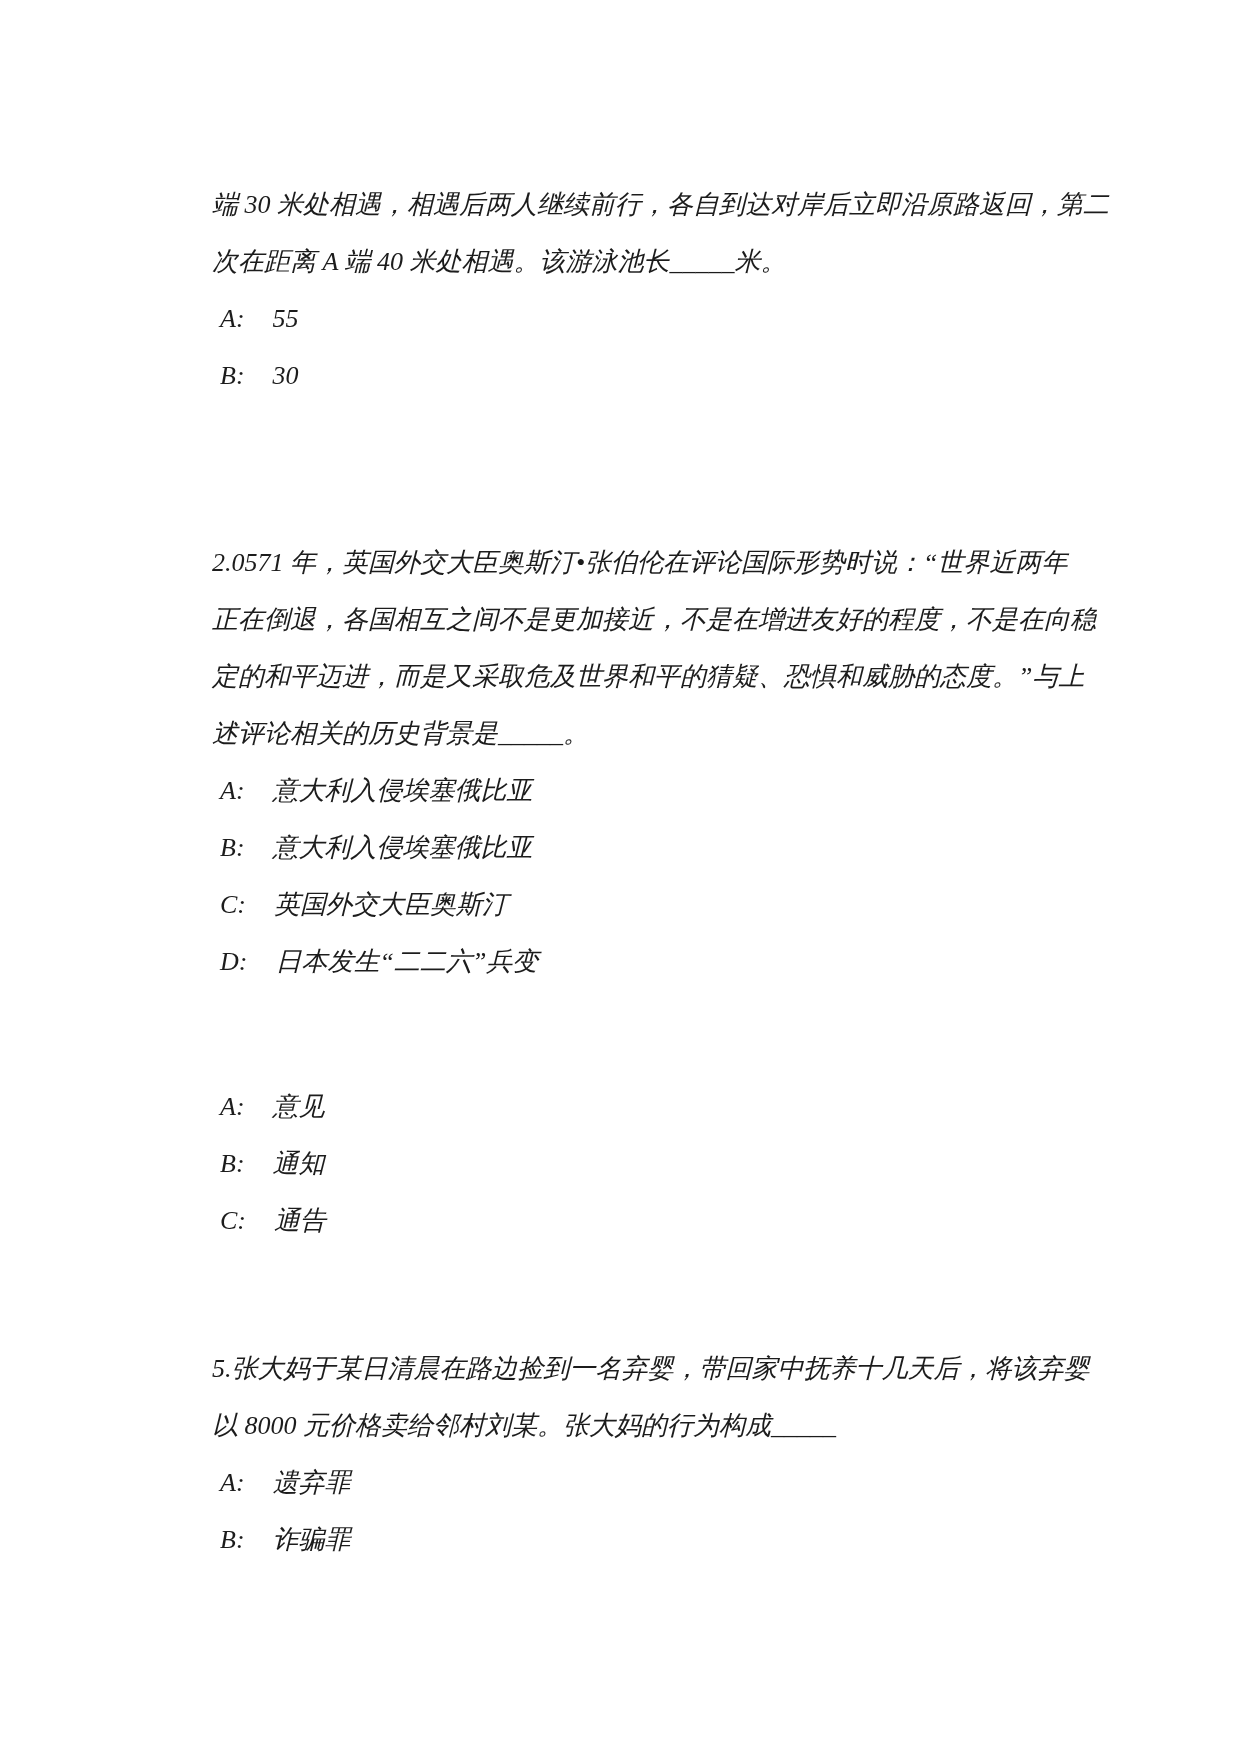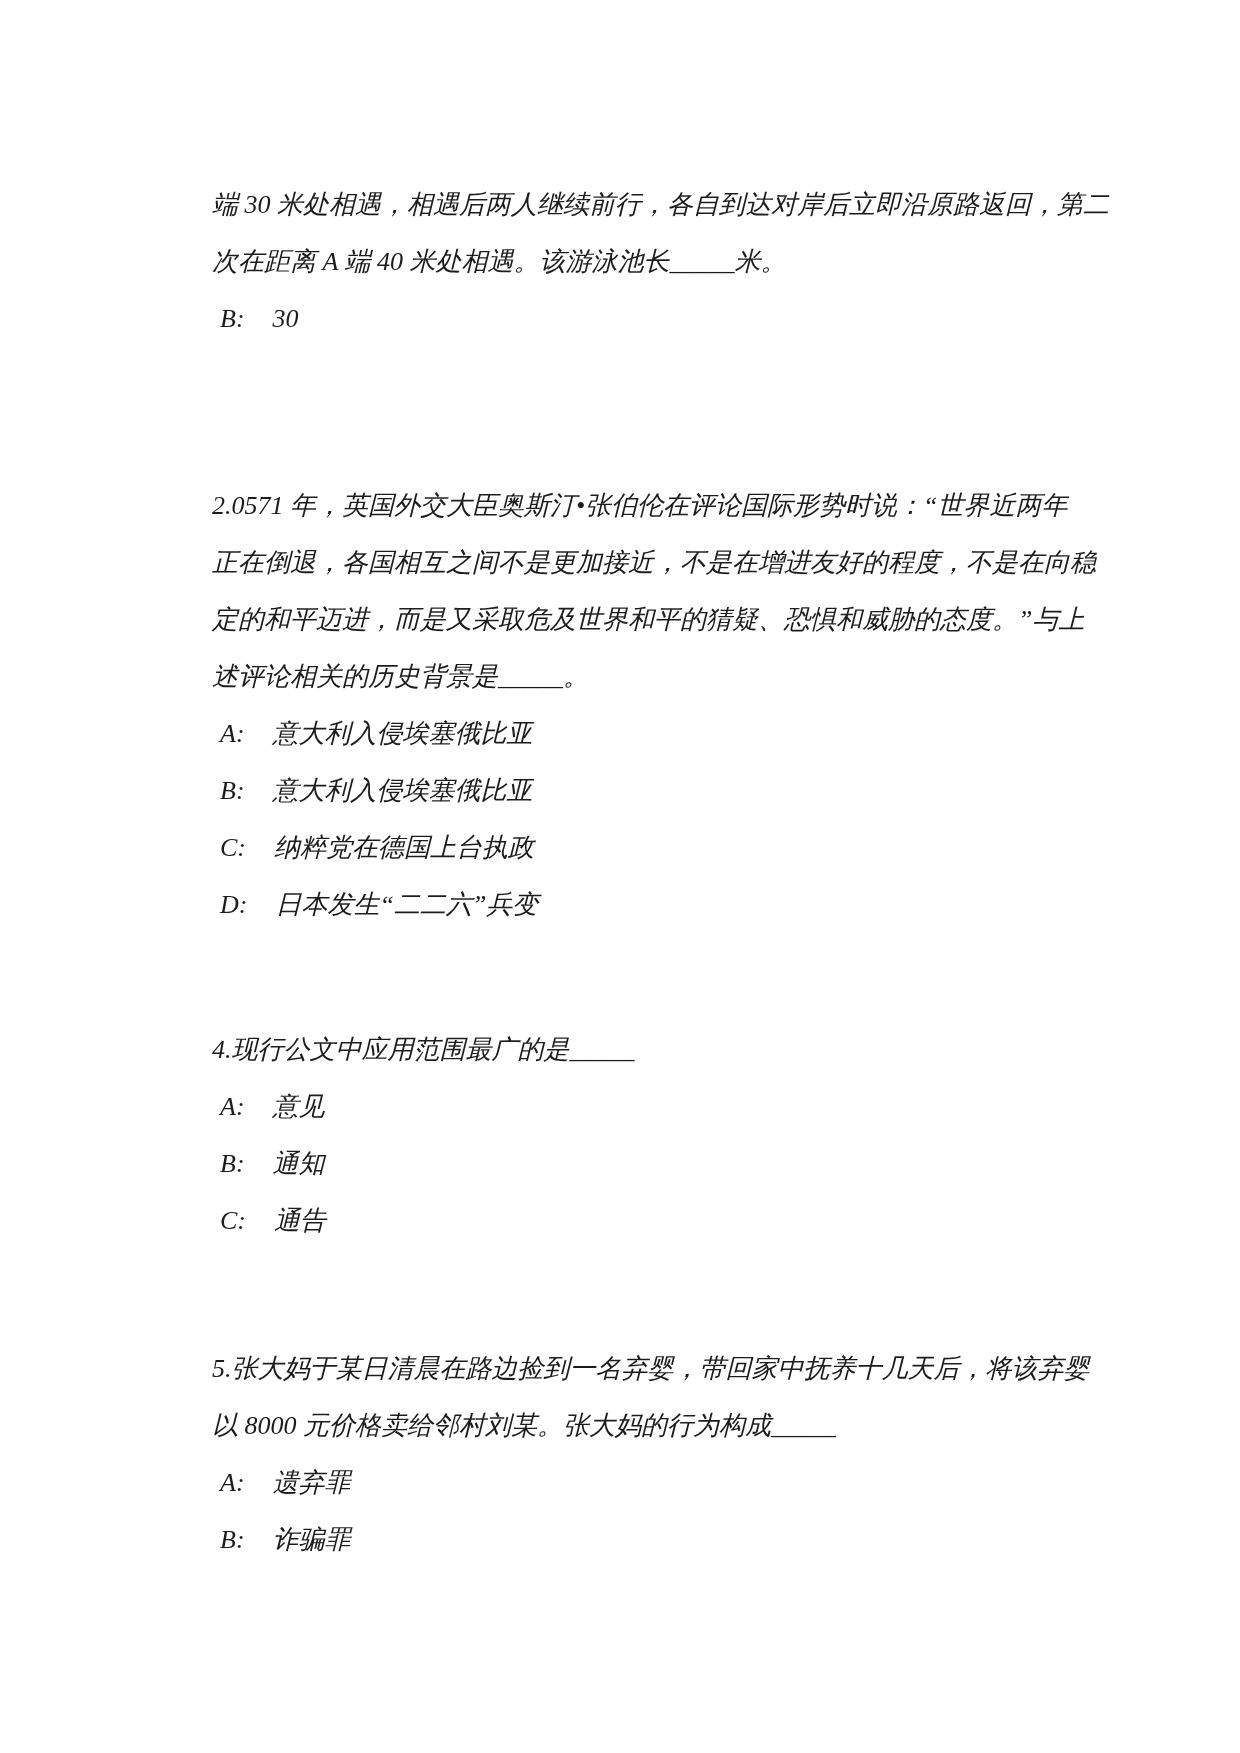--- a/index.html
+++ b/index.html
@@ -31,36 +31,36 @@
   .option-label { margin-right: 20px; }
 </style>
 </head>
 <body>
 
 <div class="page">
 
   <div class="question">
     <div class="line">端 30 米处相遇，相遇后两人继续前行，各自到达对岸后立即沿原路返回，第二</div>
     <div class="line">次在距离 A 端 40 米处相遇。该游泳池长_____米。</div>
+    <div class="line"><span class="option-label">A:</span><span>55</span></div>
     <div class="line"><span class="option-label">B:</span><span>30</span></div>
   </div>
 
   <div class="question q-gap-a">
     <div class="line">2.0571 年，英国外交大臣奥斯汀•张伯伦在评论国际形势时说：“世界近两年</div>
     <div class="line">正在倒退，各国相互之间不是更加接近，不是在增进友好的程度，不是在向稳</div>
     <div class="line">定的和平迈进，而是又采取危及世界和平的猜疑、恐惧和威胁的态度。”与上</div>
     <div class="line">述评论相关的历史背景是_____。</div>
     <div class="line"><span class="option-label">A:</span><span>意大利入侵埃塞俄比亚</span></div>
     <div class="line"><span class="option-label">B:</span><span>意大利入侵埃塞俄比亚</span></div>
-    <div class="line"><span class="option-label">C:</span><span>纳粹党在德国上台执政</span></div>
+    <div class="line"><span class="option-label">C:</span><span>英国外交大臣奥斯汀</span></div>
     <div class="line"><span class="option-label">D:</span><span>日本发生“二二六”兵变</span></div>
   </div>
 
   <div class="question q-gap-b">
-    <div class="line">4.现行公文中应用范围最广的是_____</div>
     <div class="line"><span class="option-label">A:</span><span>意见</span></div>
     <div class="line"><span class="option-label">B:</span><span>通知</span></div>
     <div class="line"><span class="option-label">C:</span><span>通告</span></div>
   </div>
 
   <div class="question q-gap-c">
     <div class="line">5.张大妈于某日清晨在路边捡到一名弃婴，带回家中抚养十几天后，将该弃婴</div>
     <div class="line">以 8000 元价格卖给邻村刘某。张大妈的行为构成_____</div>
     <div class="line"><span class="option-label">A:</span><span>遗弃罪</span></div>
     <div class="line"><span class="option-label">B:</span><span>诈骗罪</span></div>

